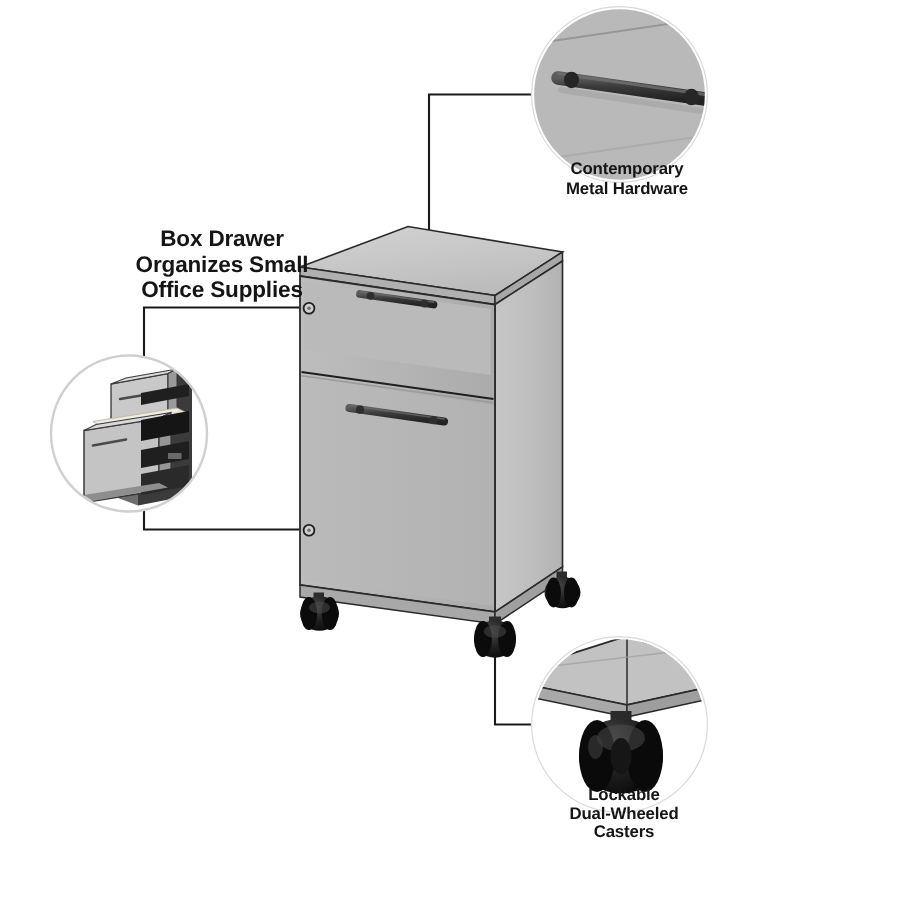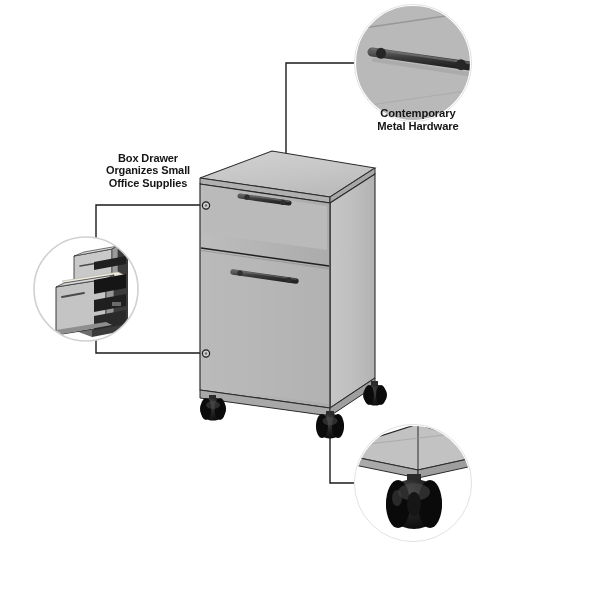--- a/index.html
+++ b/index.html
@@ -42,21 +42,21 @@
   #label-hardware {
     left: 338px;
     top: 107px;
     width: 160px;
     font-size: 11.2px;
   }
   #label-box-drawer {
     left: 78px;
     top: 152px;
     width: 140px;
-    font-size: 11px;
+    font-size: 15px;
   }
   #label-file-drawer {
     left: 80px;
     top: 358px;
     width: 134px;
     font-size: 11.2px;
   }
   #label-casters {
     left: 340px;
     top: 524px;
@@ -268,14 +268,17 @@
   </svg>
 
   <div class="callout-label" id="label-hardware">Contemporary
 Metal Hardware</div>
 
   <div class="callout-label" id="label-box-drawer">Box Drawer
 Organizes Small
 Office Supplies</div>
 
 
+  <div class="callout-label" id="label-casters">Lockable
+Dual-Wheeled
+Casters</div>
 
 </div>
 
 </body></html>

